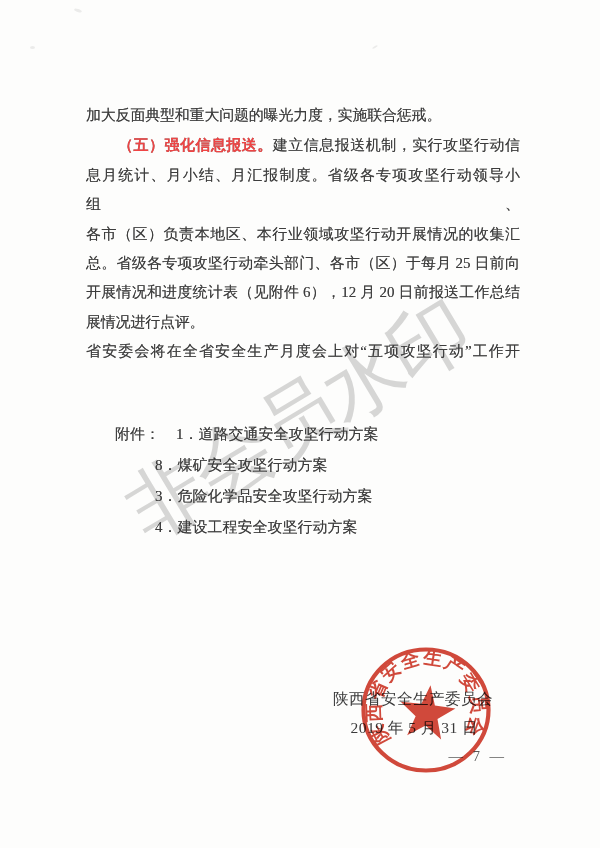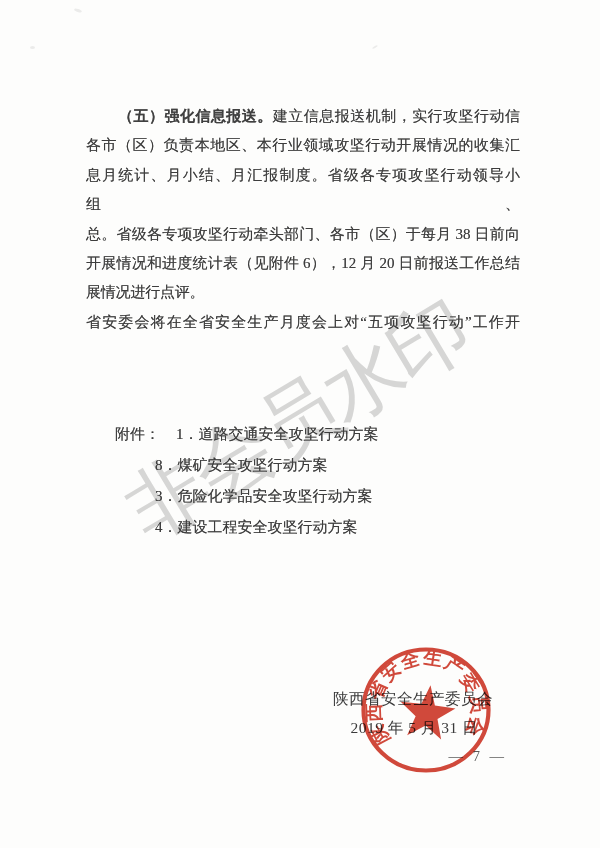--- a/index.html
+++ b/index.html
@@ -22,21 +22,21 @@
     position:absolute;left:86px;top:101px;width:434px;
     font-size:15px;line-height:29.4px;color:#3d3d3d;
     text-shadow:0 0 .4px rgba(70,70,70,.7);
     z-index:2;
   }
   .line{text-align:left;letter-spacing:-.2px;}
   .line.just{text-align:justify;text-align-last:justify;letter-spacing:0;}
   .line.indent{text-indent:32px;}
   .line b{
     font-family:"Liberation Sans","DejaVu Sans",sans-serif;
-    font-weight:bold;color:#404040;margin-top:8px;
+    font-weight:bold;color:#ef4444;margin-top:8px;
   }
   
   .attachments{
     position:absolute;left:115px;top:419px;
     font-size:15px;line-height:31px;color:#3d3d3d;
     text-shadow:0 0 .4px rgba(70,70,70,.7);
     z-index:2;
   }
   .attach-row{white-space:pre;}
   .attach-row.cont{padding-left:40px;}
@@ -74,24 +74,25 @@
 
 <div class="page">
 
   <div class="speck s1"></div>
   <div class="speck s2"></div>
   <div class="speck s3"></div>
 
   <div class="watermark">非会员水印</div>
 
   <div class="body-text">
+    <div class="line">加大反面典型和重大问题的曝光力度，实施联合惩戒。</div>
     <div class="line just indent"><b>（五）强化信息报送。</b><span>建立信息报送机制，实行攻坚行动信</span></div>
+    <div class="line just">息月统计、月小结、月汇报制度。省级各专项攻坚行动领导小组、</div>
     <div class="line just">各市（区）负责本地区、本行业领域攻坚行动开展情况的收集汇</div>
-    <div class="line just">息月统计、月小结、月汇报制度。省级各专项攻坚行动领导小组、</div>
-    <div class="line just">总。省级各专项攻坚行动牵头部门、各市（区）于每月 38 日前向</div>
+    <div class="line just">总。省级各专项攻坚行动牵头部门、各市（区）于每月 25 日前向</div>
     <div class="line just">开展情况和进度统计表（见附件 6），12 月 20 日前报送工作总结</div>
     <div class="line">展情况进行点评。</div>
     <div class="line just">省安委会将在全省安全生产月度会上对“五项攻坚行动”工作开</div>
   </div>
 
   <div class="attachments">
     <div class="attach-row"><span class="attach-label">附件：</span><span>1．道路交通安全攻坚行动方案</span></div>
     <div class="attach-row cont">8．煤矿安全攻坚行动方案</div>
     <div class="attach-row cont">3．危险化学品安全攻坚行动方案</div>
     <div class="attach-row cont">4．建设工程安全攻坚行动方案</div>

